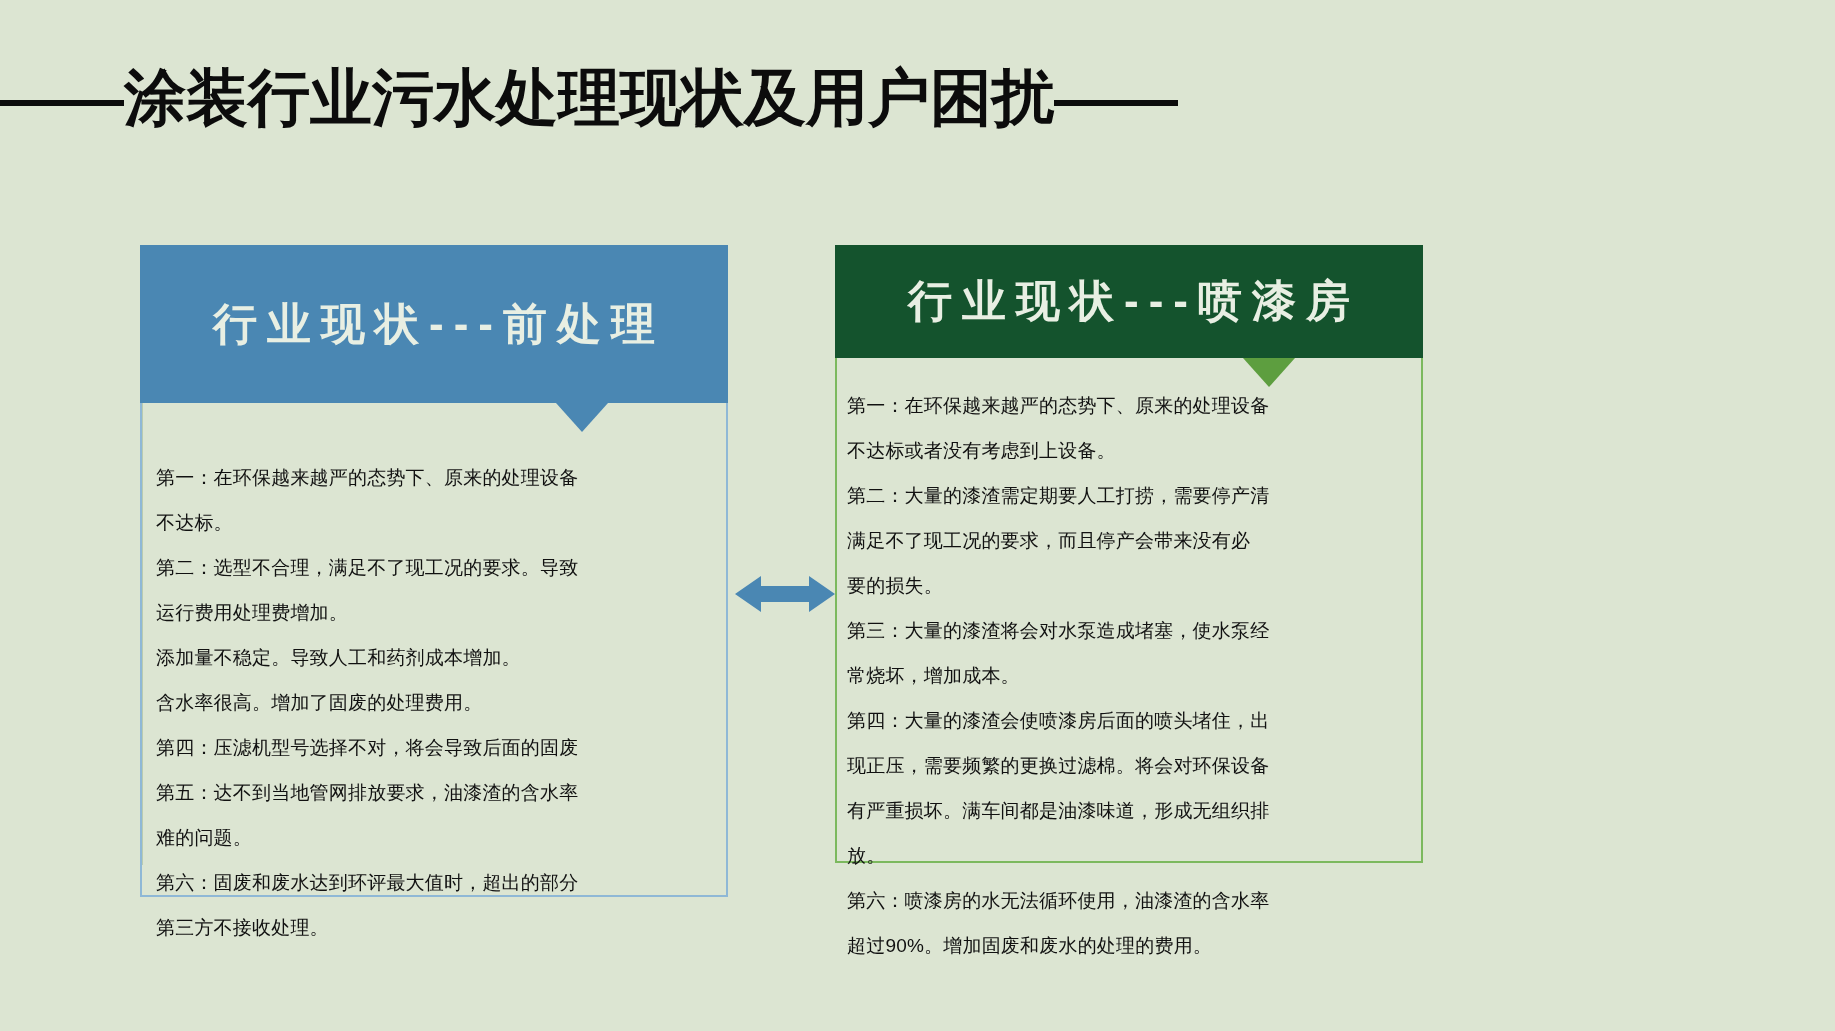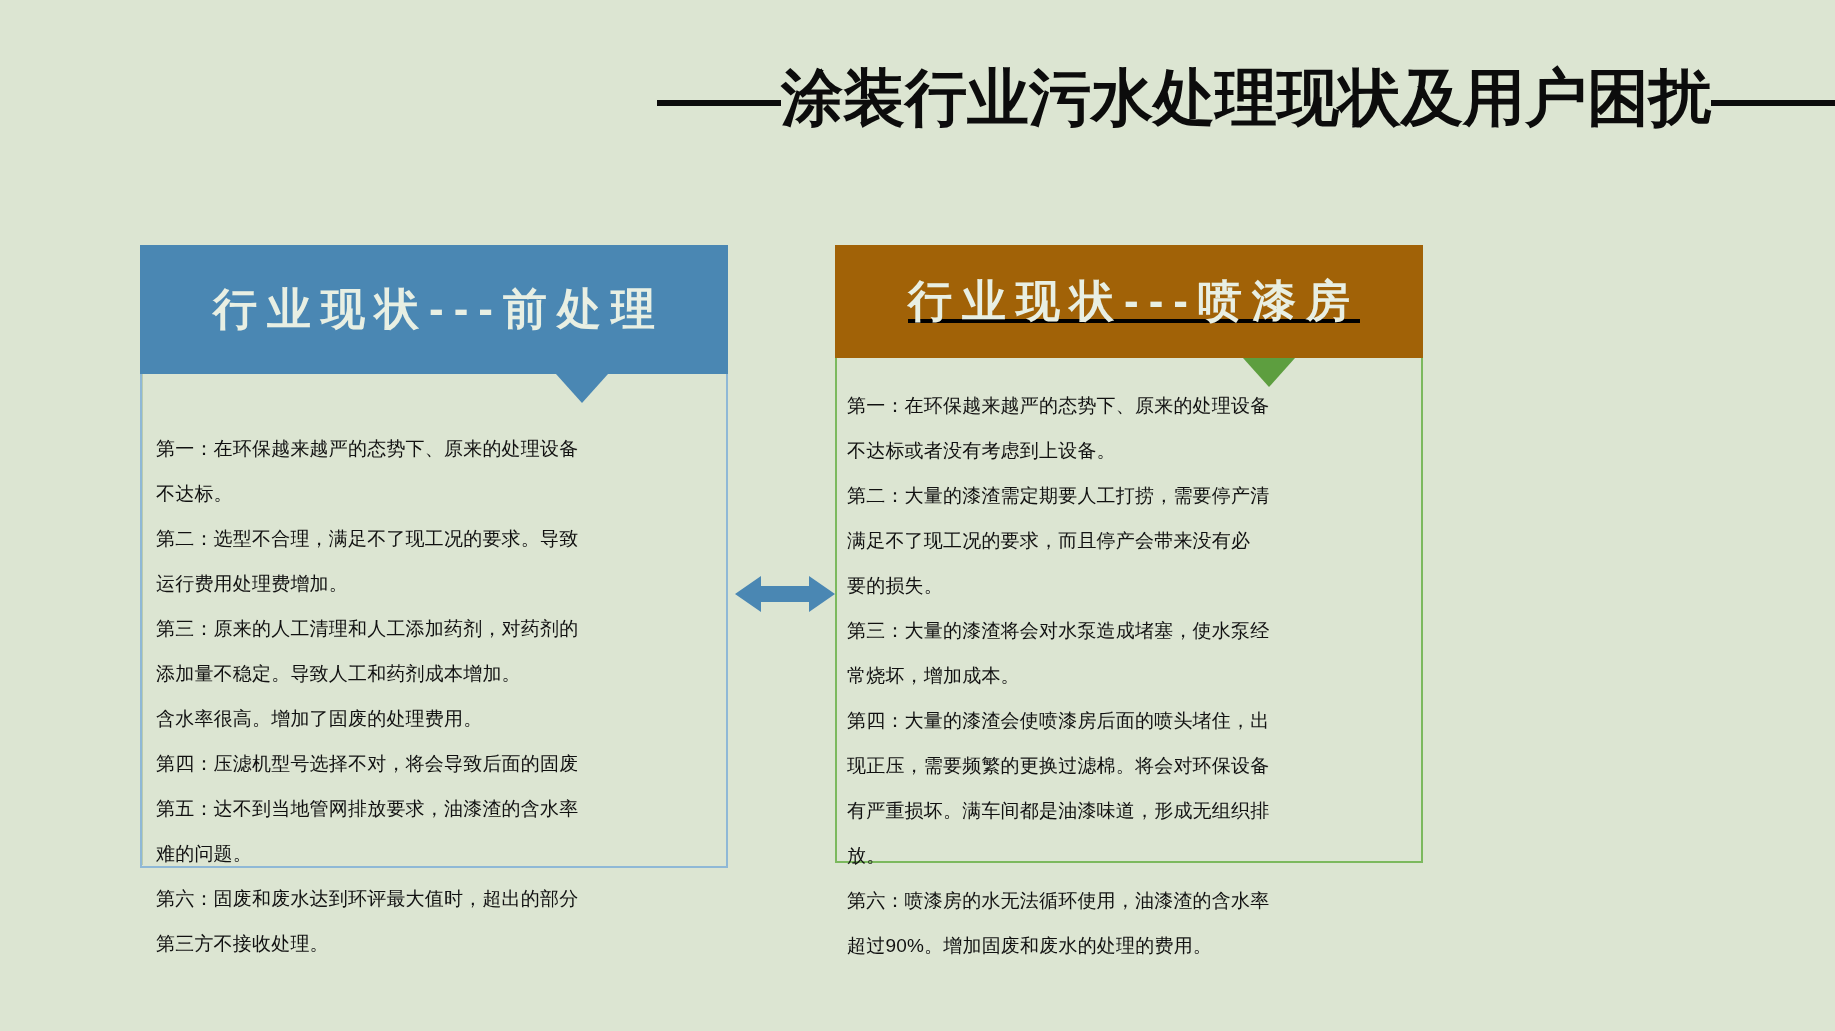--- a/index.html
+++ b/index.html
@@ -15,21 +15,21 @@
     overflow: hidden;
     position: relative;
   }
 
   
   .page-title {
     position: absolute;
     left: 0;
     top: 64px;
     width: 1835px;
-    text-align: right;
+    text-align: left;
     font-size: 62px;
     font-weight: bold;
     color: #0c0c0c;
     letter-spacing: 0px;
     line-height: 1.1;
     white-space: nowrap;
   }
 
   
   .card {
@@ -69,21 +69,21 @@
     letter-spacing: 0.2px;
   }
   .card-body p {
     margin: 0;
     white-space: nowrap;
   }
 
   
   #card-left { left: 140px; top: 245px; width: 588px; }
   #card-left .card-header {
-    height: 129px;
+    height: 158px;
     background: #4a87b3;
   }
   #card-left .header-notch {
     right: 120px;
     border-top: 29px solid #4a87b3;
   }
   #card-left .card-body {
     width: 588px;
     height: 494px;
     border: 2px solid #8fb8d6;
@@ -140,39 +140,38 @@
 <div class="card" id="card-left">
   <div class="card-header" style="background: rgb(74, 135, 179);">
     <span class="card-header-text" style="color: rgb(232, 239, 227);">行业现状---前处理</span>
     <span class="header-notch" style="border-top-color: rgb(74, 135, 179);"></span>
   </div>
   <div class="card-body" id="body-left" style="border-color: transparent rgb(143, 184, 214) rgb(143, 184, 214);">
       <p>第一：在环保越来越严的态势下、原来的处理设备</p>
       <p>不达标。</p>
       <p>第二：选型不合理，满足不了现工况的要求。导致</p>
       <p>运行费用处理费增加。</p>
-      <p>第三：原来的人工清理和人工添加药剂，对药剂的</p>
       <p>添加量不稳定。导致人工和药剂成本增加。</p>
       <p>含水率很高。增加了固废的处理费用。</p>
       <p>第四：压滤机型号选择不对，将会导致后面的固废</p>
       <p>第五：达不到当地管网排放要求，油漆渣的含水率</p>
       <p>难的问题。</p>
       <p>第六：固废和废水达到环评最大值时，超出的部分</p>
       <p>第三方不接收处理。</p>
     </div>
 </div>
 
 <div class="arrow-connector">
   <svg width="100" height="44" viewBox="0 0 100 44" xmlns="http://www.w3.org/2000/svg">
     <path d="M0 22 L26 4 L26 14 L74 14 L74 4 L100 22 L74 40 L74 30 L26 30 L26 40 Z" fill="#4a87b3"></path>
   </svg>
 </div>
 
 <div class="card" id="card-right">
-  <div class="card-header" style="background: #a16207; text-decoration: underline;">
+  <div class="card-header" style="background: #14532d;">
     <span class="card-header-text" style="color: rgb(232, 239, 227);">行业现状---喷漆房</span>
     <span class="header-notch" style="border-top-color: rgb(93, 158, 63);"></span>
   </div>
   <div class="card-body" id="body-right" style="border-color: transparent rgb(124, 185, 94) rgb(124, 185, 94);">
       <p>第一：在环保越来越严的态势下、原来的处理设备</p>
       <p>不达标或者没有考虑到上设备。</p>
       <p>第二：大量的漆渣需定期要人工打捞，需要停产清</p>
       <p>满足不了现工况的要求，而且停产会带来没有必</p>
       <p>要的损失。</p>
       <p>第三：大量的漆渣将会对水泵造成堵塞，使水泵经</p>

